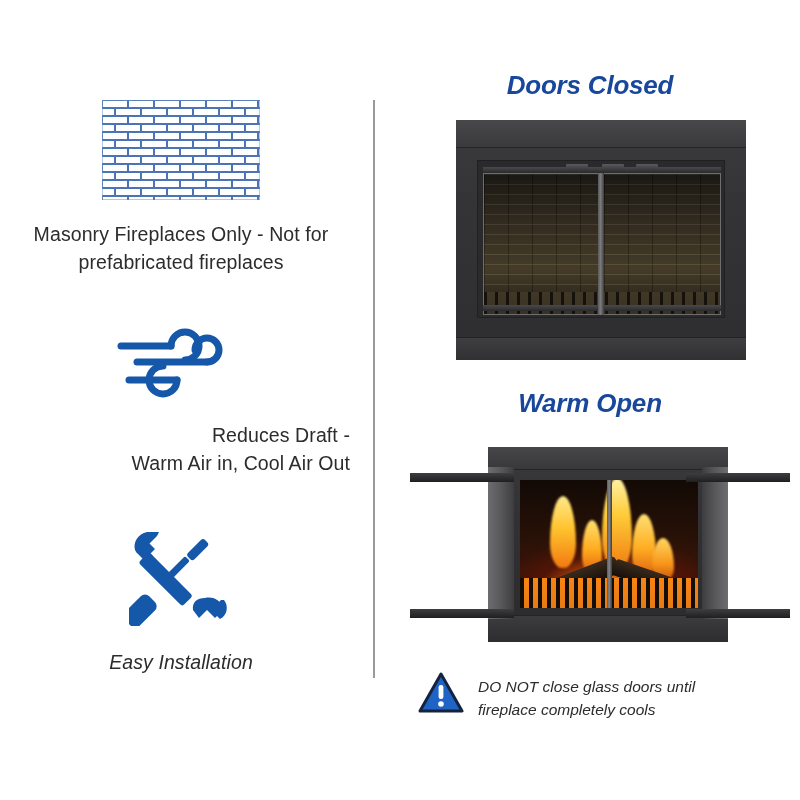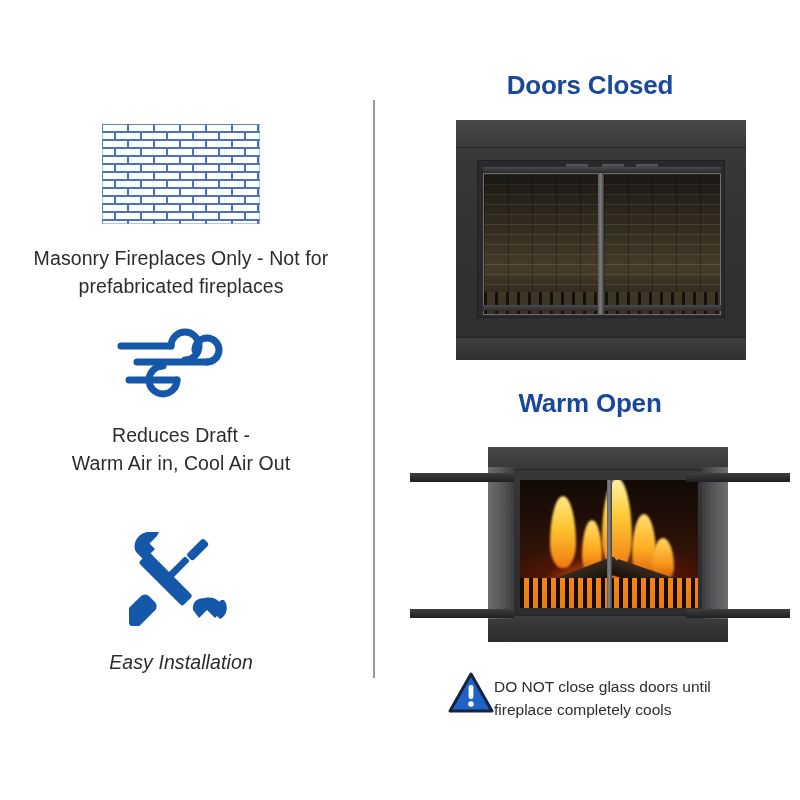--- a/index.html
+++ b/index.html
@@ -57,35 +57,36 @@
     font-size: 19.5px;
     line-height: 28px;
     color: #2c2c2c;
     font-weight: 400;
     letter-spacing: .1px;
     padding: 0 12px;
     white-space: pre-line;
   }
 
   
-  #feature-masonry   { top: 100px; margin-top: 24px; }
+  #feature-masonry   { top: 100px; }
   #feature-draft     { top: 318px; }
   #feature-install   { top: 530px; }
 
   #feature-masonry .feature-label  { margin-top: 20px; }
-  #feature-draft .feature-label    { margin-top: 19px; }
+  #feature-draft .feature-label    { margin-top: 19px; text-align: right; }
   #feature-install .feature-label  { margin-top: 22px; font-style: italic; }
 
   
   .right-col {
     position: absolute;
     left: 380px;
     top: 0;
     width: 420px;
     height: 776px;
+    font-style: italic;
   }
 
   .section-heading {
     position: absolute;
     width: 420px;
     text-align: center;
     font-size: 26px;
     font-weight: bold;
     color: #18479b;
     letter-spacing: -0.2px;
@@ -278,25 +279,26 @@
     background: linear-gradient(180deg,#3e3e41,#1f1f21);
   }
   .fpo-arm.tl { left: 0;   top: 26px;  width: 104px; }
   .fpo-arm.bl { left: 0;   top: 162px; width: 104px; }
   .fpo-arm.tr { left: 276px; top: 26px;  width: 104px; }
   .fpo-arm.br { left: 276px; top: 162px; width: 104px; }
 
   
   .warning {
     position: absolute;
-    left: 68px;
+    left: 38px;
     top: 672px;
     width: 340px;
     display: flex;
     align-items: flex-start;
+    gap: 14px;
   }
   .warning-text {
     font-size: 15.5px;
     line-height: 23px;
     color: #2c2c2c;
     white-space: pre-line;
     padding-top: 3px;
   }
 </style>
 </head>

